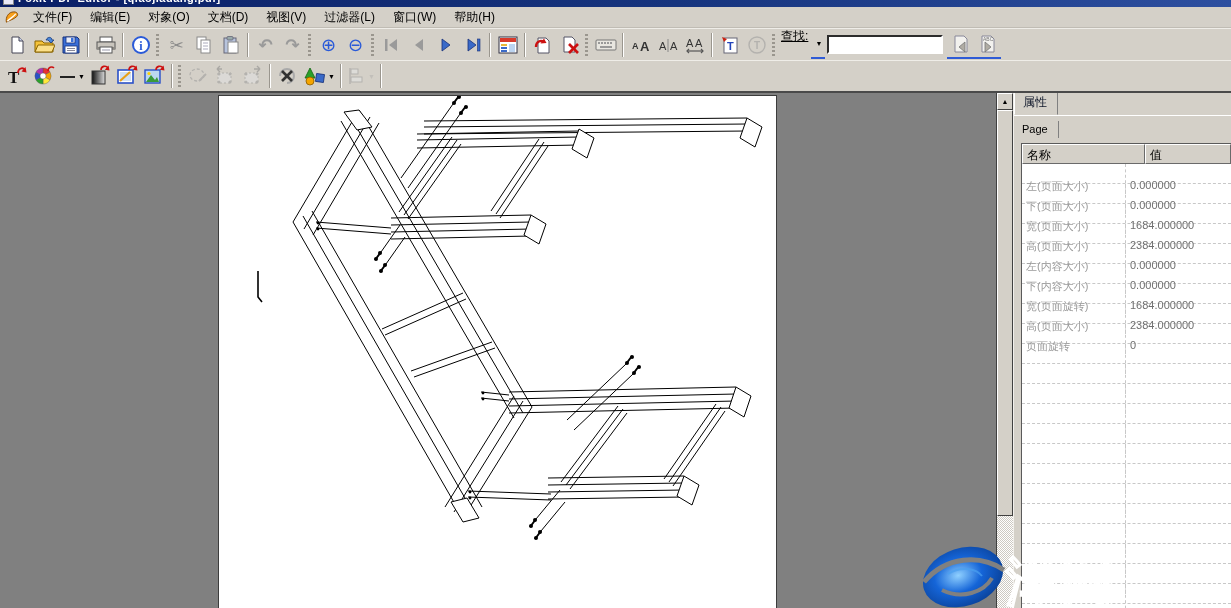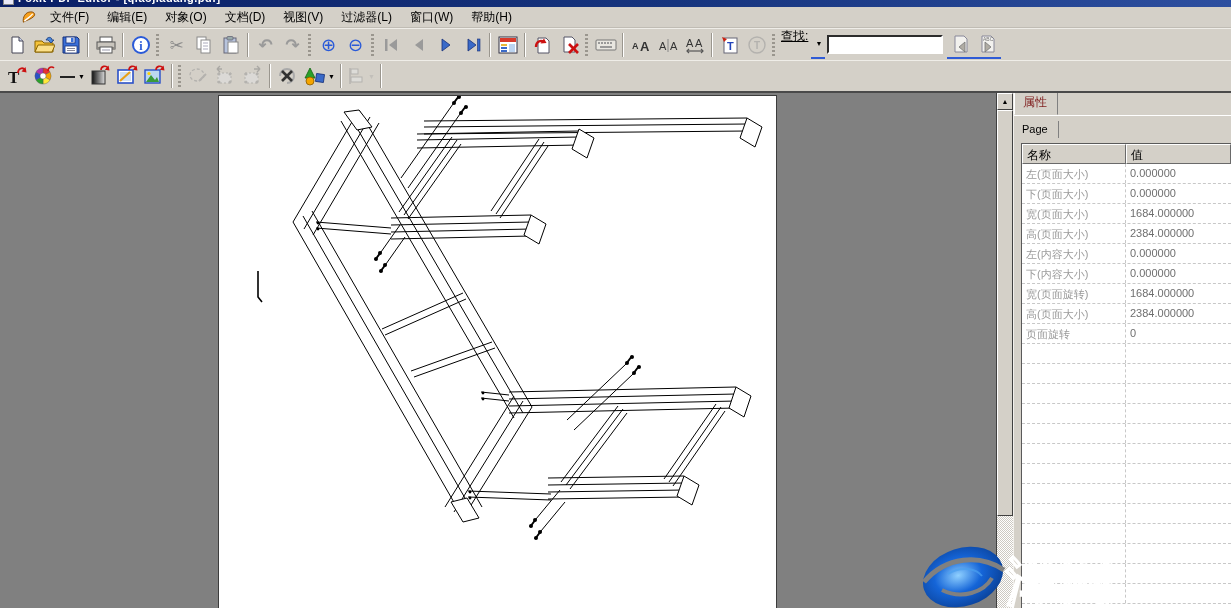--- a/index.html
+++ b/index.html
@@ -6,21 +6,21 @@
 html,body { width:1231px; height:608px; overflow:hidden; }
 body {
   font-family: "Liberation Sans","DejaVu Sans",sans-serif;
   background:#d4d0c8; position:relative; font-size:12px;
 }
 
 .titlebar{height:7px;background:linear-gradient(90deg,#0a1f66 0%,#16347e 55%,#2d4fa0 100%);overflow:hidden;position:relative;}
 .titlebar .ttext{position:absolute;top:-8px;left:18px;color:#fff;font-weight:bold;font-size:11px;white-space:nowrap;letter-spacing:.5px;}
 .titlebar .ticon{position:absolute;top:-6px;left:3px;width:11px;height:11px;background:#e8e8f8;border:1px solid #888;}
 
-.menubar{height:21px;display:flex;align-items:center;padding-left:20px;border-bottom:1px solid #c0bcb4;}
+.menubar{height:21px;display:flex;align-items:center;padding-left:3px;border-bottom:1px solid #c0bcb4;}
 .menubar .appicon{width:16px;height:15px;margin:0 4px 0 1px;}
 .menu-item{padding:2px 9px;color:#000;cursor:default;white-space:nowrap;}
 
 .toolbar{height:32px;display:flex;align-items:center;padding-left:3px;border-top:1px solid #efede8;}
 .toolbar2{height:33px;border-bottom:2px solid #4a4a4a;}
 .tbtn{width:27px;height:26px;display:flex;align-items:center;justify-content:center;position:relative;flex:none;}
 .tbtn.wide{width:auto;padding:0 2px;}
 .tbtn.ul{border-bottom:2px solid #2f5bd6;height:28px;}
 .sep{width:2px;height:24px;border-left:1px solid #9a968e;border-right:1px solid #fff;margin:0 3px;flex:none;}
 .grip{width:3px;height:22px;margin:0 4px 0 2px;flex:none;
@@ -43,30 +43,30 @@
   background-size:2px 2px;background-position:0 0,1px 1px;
   border-left:1px solid #404040;}
 .vs-up{position:absolute;top:0;left:0;width:16px;height:17px;background:#d4d0c8;
   border:1px solid;border-color:#fff #404040 #404040 #fff;
   display:flex;align-items:center;justify-content:center;font-size:7px;color:#000;}
 .vs-thumb{position:absolute;top:17px;left:0;width:16px;height:406px;background:#d4d0c8;
   border:1px solid;border-color:#fff #404040 #404040 #fff;}
 
 .panel{flex:1;background:#d4d0c8;border-left:1px solid #f2f0ec;display:flex;flex-direction:column;overflow:hidden;}
 .p-header{height:23px;display:flex;align-items:flex-end;border-bottom:1px solid #fff;}
-.p-title-tab{padding:3px 10px 3px 8px;border:1px solid;border-color:#fff #808080 transparent #fff;font-size:12px;color:#7f1d1d;margin-top:25px;}
+.p-title-tab{padding:3px 10px 3px 8px;border:1px solid;border-color:#fff #808080 transparent #fff;font-size:12px;color:#0f172a;margin-top:25px;}
 .p-tabs{height:22px;display:flex;align-items:flex-end;padding-top:2px;}
 .p-tab{padding:2px 10px 3px 8px;font-size:11px;color:#000;border-right:1px solid #808080;}
 .p-table{margin:5px 0 0 7px;flex:1;display:flex;flex-direction:column;border-top:1px solid #5a5a5a;border-left:1px solid #5a5a5a;background:#fff;overflow:hidden;}
 .p-thead{display:flex;height:20px;flex:none;}
 .p-th{background:#d4d0c8;border:1px solid;border-color:#fff #6a6a6a #6a6a6a #fff;font-size:12px;color:#000;padding:2px 4px;}
-.p-th.name{width:104px;flex:none;}
+.p-th.name{width:123px;flex:none;}
 .p-th.val{flex:1;}
 .p-row{display:flex;height:20px;flex:none;border-bottom:1px dashed #c8c8c8;}
-.p-cell{padding:3px 4px;font-size:11px;white-space:nowrap;overflow:hidden;}
+.p-cell{padding:15px 4px;font-size:11px;white-space:nowrap;overflow:hidden;}
 .p-cell.name{width:104px;flex:none;color:#9a9a9a;border-right:1px dashed #c8c8c8;}
 .p-cell.val{flex:1;color:#6f6f6f;}
 
 .watermark{position:absolute;left:918px;top:530px;width:210px;height:90px;z-index:20;pointer-events:none;}
 svg{display:block;}
 </style>
 </head>
 <body>
 
 <div class="titlebar">

